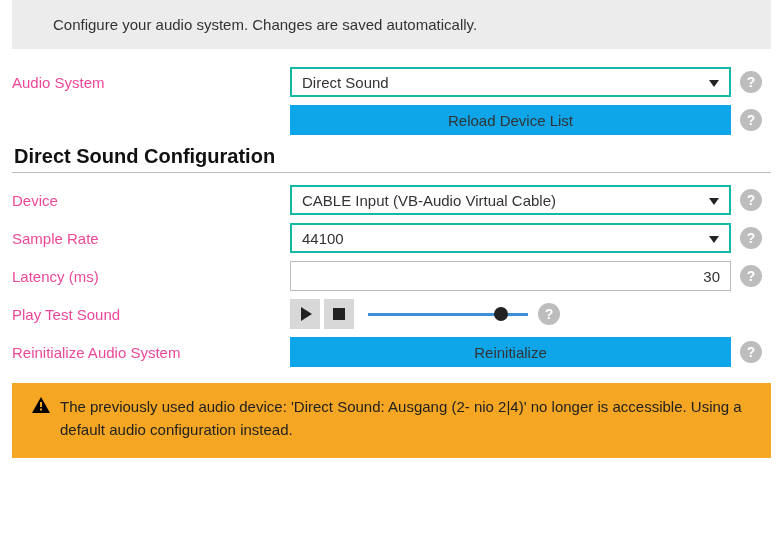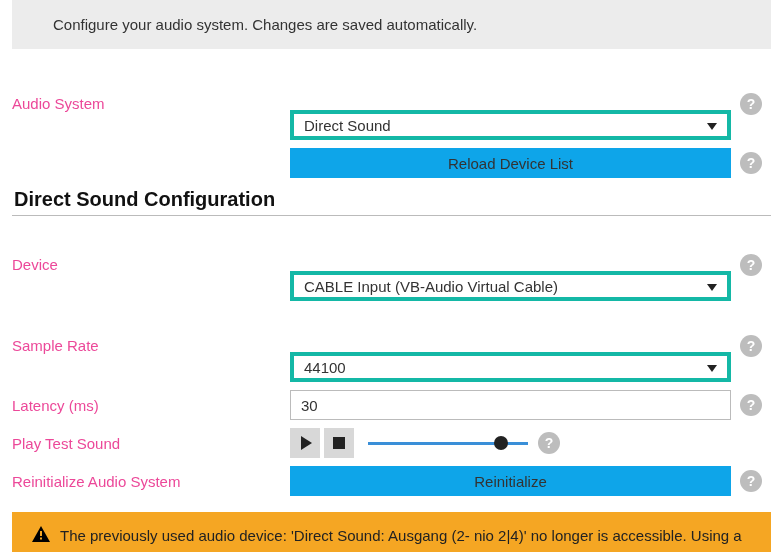--- a/index.html
+++ b/index.html
@@ -67,46 +67,46 @@
     cursor: pointer;
     user-select: none;
   }
   .help-inline {
     margin-left: 10px;
   }
   .select {
     position: relative;
     width: 100%;
     height: 30px;
-    border: 4px solid #14b8a6;
+    border: 2px solid #14b8a6;
     background: #fff;
     display: flex;
     align-items: center;
     padding: 0 13px 0 10px;
     cursor: pointer;
-    margin-top: 43px;
   }
   .select::after {
     content: "";
     position: absolute;
     right: 10px;
     top: 50%;
     transform: translateY(-30%);
     border-left: 5px solid transparent;
     border-right: 5px solid transparent;
     border-top: 7px solid #222;
   }
   .text-input {
     width: 100%;
     height: 30px;
     border: 1px solid #bbb;
     background: #fff;
     padding: 0 10px;
     font: inherit;
     color: #333;
+    text-align: right;
   }
   .btn {
     width: 100%;
     height: 30px;
     border: none;
     background: #0ea5e9;
     color: #333;
     font: inherit;
     cursor: pointer;
     text-align: center;

